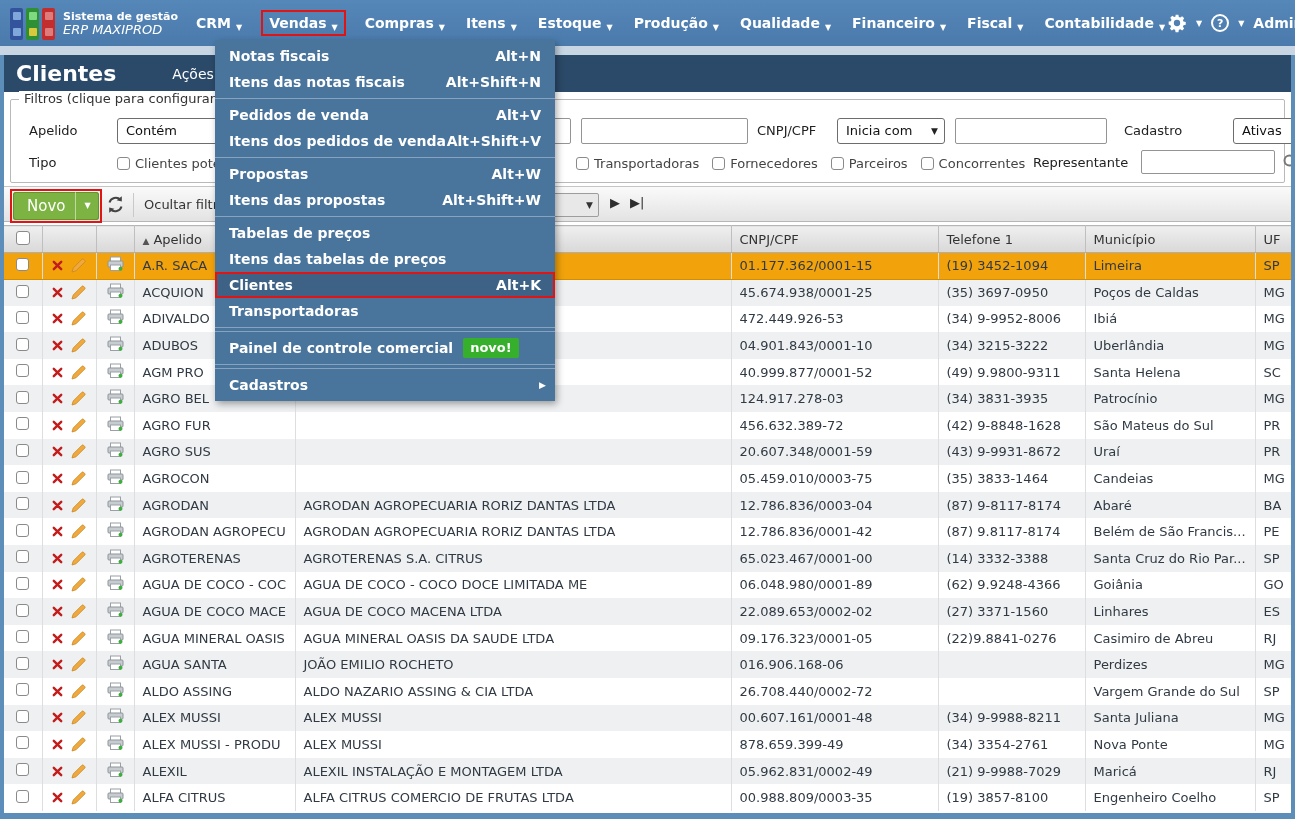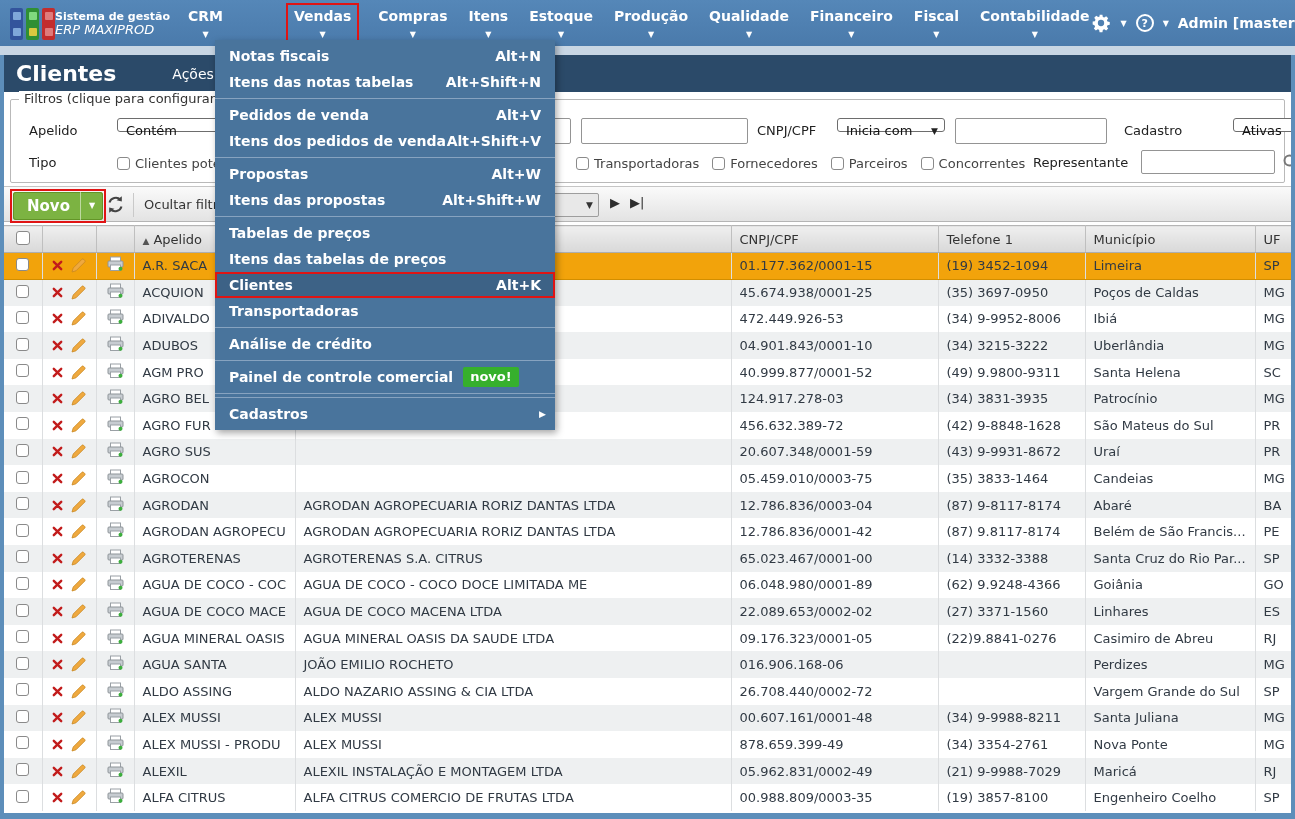--- a/index.html
+++ b/index.html
@@ -2,34 +2,34 @@
 <html><head>
 <meta charset="utf-8">
 <style>
   * { margin:0; padding:0; box-sizing:border-box; }
   body { font-family:"DejaVu Sans", sans-serif; background:#fff; }
   .screen { position:relative; width:1295px; height:819px; overflow:hidden; background:#fff; }
 
   
   .navbar { position:absolute; top:0; left:0; width:1295px; height:46px;
     background:linear-gradient(#5587b8,#4a7aab); display:flex; align-items:center; color:#fff; }
-  .logo { display:flex; align-items:center; padding:2px 10px 0 10px; height:46px; }
+  .logo { display:flex; align-items:center; gap:8px; padding:2px 10px 0 10px; height:46px; }
   .logo-bars { display:flex; gap:3px; }
   .logo-bar { width:13px; height:32px; border-radius:2px; display:flex; flex-direction:column; justify-content:space-around; align-items:center; }
   .bar-blue { background:#33549c; } .bar-green { background:#2f8f34; } .bar-red { background:#c22d2d; }
   .logo-bar i { display:block; width:8px; height:8px; border-radius:1px; }
   .bar-blue i { background:#7fa7d9; } .bar-green i.a { background:#7fd97f; } .bar-green i.b { background:#d9c93f; }
   .bar-red i { background:#e07b7b; }
   .brand-text { line-height:1.1; white-space:nowrap; }
   .brand-tag { font-size:11px; font-weight:bold; }
   .brand-name { font-size:13px; font-weight:normal; font-style:italic; }
   .nav-items { display:flex; align-items:center; gap:17px; margin-left:6px; }
-  .nav-item { display:flex; align-items:center; gap:5px; font-size:14px; font-weight:bold; cursor:pointer; padding:5px 2px; white-space:nowrap;flex-direction:column; }
+  .nav-item { display:flex; align-items:flex-end; gap:5px; font-size:14px; font-weight:bold; cursor:pointer; padding:5px 2px; white-space:nowrap; }
   .nav-item .caret { font-size:8px; position:relative; top:1px; }
-  .nav-item.hl { border:2px solid #e01414; padding:3px 6px;margin-left:44px; }
+  .nav-item.hl { border:2px solid #e01414; padding:3px 6px; }
   .nav-right { margin-left:auto; display:flex; align-items:center; gap:9px; padding-right:14px; }
   .help-circle { width:18px; height:18px; border:2px solid #fff; border-radius:50%; font-size:11px; font-weight:bold;
     display:flex; align-items:center; justify-content:center; }
   .nav-right .caret { font-size:8px; }
   .admin { font-size:14px; font-weight:bold; white-space:nowrap; }
 
   .gap-strip { position:absolute; top:46px; left:0; width:1295px; height:9px; background:#c8d6e4; }
 
   
   .frame { position:absolute; top:55px; left:0; width:1295px; height:764px; background:#fff;
@@ -37,37 +37,37 @@
 
   .titlebar { height:37px; background:#2b4a69; color:#fff; display:flex; align-items:center; padding-left:12px; }
   .page-title { font-size:22px; font-weight:bold; }
   .actions-btn { margin-left:56px; font-size:14px; display:flex; align-items:center; gap:5px; cursor:pointer; }
   .actions-btn .caret { font-size:8px; }
 
   
   .filters { position:relative; margin:7px 6px 0 6px; height:84px; border:1px solid #b9b9b9; border-radius:2px; background:#fff; }
   .filters legend, .filters .legend { position:absolute; top:-9px; left:8px; background:#fff; padding:0 5px; font-size:13px; color:#333; }
   .f-label { position:absolute; font-size:13px; color:#222; line-height:26px; }
-  .sel { position:absolute; height:14px; background:#fff; border:1px solid #6d6d6d; border-radius:3px;
+  .sel { position:absolute; height:26px; background:#fff; border:1px solid #6d6d6d; border-radius:3px;
     font-size:13px; color:#111; line-height:24px; padding:0 20px 4px 8px; cursor:pointer; }
   .sel .sel-caret { position:absolute; right:6px; top:0; font-size:9px; line-height:24px; color:#222; }
   .inp { position:absolute; height:26px; background:#fff; border:1px solid #949494; border-radius:2px; font-size:13px; padding:0 6px;
     font-family:"DejaVu Sans", sans-serif; }
   .cb-item { position:absolute; display:flex; align-items:center; gap:5px; font-size:13px; color:#444; white-space:nowrap; cursor:pointer; }
   .cbox { width:13px; height:13px; border:1px solid #8a8a8a; border-radius:3px; background:#fff; flex:none; }
   .cb-group { position:absolute; display:flex; align-items:center; gap:13px; }
   .cb-group .cb-item { position:static; }
   .mag { position:absolute; cursor:pointer; }
 
   
   .toolbar { position:relative; margin:3px 0 0 0; height:36px; background:linear-gradient(#fafafa,#e3e3e3);
     border-top:1px solid #c5c5c5; border-bottom:1px solid #b5b5b5; }
   .red-box { position:absolute; left:6px; top:2px; border:2px solid #e01414; padding:1px; }
   .novo { display:flex; align-items:center; height:28px; background:#7cb342; box-shadow:inset 0 0 0 1px #639428; border-radius:3px; cursor:pointer; }
-  .novo .novo-label { color:#fff; font-weight:bold; font-size:15px; padding:0 10px 0 14px; }
+  .novo .novo-label { color:#fff; font-weight:normal; font-size:15px; padding:0 10px 0 14px; }
   .novo .novo-caret { color:#fff; font-size:8px; padding:0 8px; border-left:1px solid rgba(255,255,255,.5); line-height:28px; }
   .tb-icon { position:absolute; top:7px; cursor:pointer; }
   .tb-sep { position:absolute; left:129px; top:6px; width:1px; height:24px; background:#c9c9c9; }
   .tb-text { position:absolute; left:140px; top:0; line-height:36px; font-size:13px; color:#333; cursor:pointer; white-space:nowrap; }
   .pager-sel { position:absolute; left:540px; top:6px; width:55px; height:24px; background:#e8e8e8; border:1px solid #9d9d9d; border-radius:2px; cursor:pointer; }
   .pager-sel .sel-caret { position:absolute; right:5px; top:0; line-height:22px; font-size:9px; color:#333; }
   .pg-btn { position:absolute; top:8px; font-size:13px; color:#2e2e2e; cursor:pointer; letter-spacing:-2px; }
 
   
   table.grid { border-collapse:collapse; width:1287px; table-layout:fixed; margin-top:3px; }
@@ -939,34 +939,33 @@
             <td>(19) 3857-8100</td>
             <td>Engenheiro Coelho</td>
             <td>SP</td>
           </tr>
         </tbody>
     </table>
   </div>
 
   <div class="menu" id="vendas-menu">
       <div class="menu-item"><span class="shortcut">Alt+N</span><span>Notas fiscais</span></div>
-      <div class="menu-item"><span class="shortcut">Alt+Shift+N</span><span>Itens das notas tabelas</span></div>
+      <div class="menu-item"><span class="shortcut">Alt+Shift+N</span><span>Itens das notas fiscais</span></div>
       <div class="menu-divider"></div>
       <div class="menu-item"><span class="shortcut">Alt+V</span><span>Pedidos de venda</span></div>
       <div class="menu-item"><span class="shortcut">Alt+Shift+V</span><span>Itens dos pedidos de venda</span></div>
       <div class="menu-divider"></div>
       <div class="menu-item"><span class="shortcut">Alt+W</span><span>Propostas</span></div>
       <div class="menu-item"><span class="shortcut">Alt+Shift+W</span><span>Itens das propostas</span></div>
       <div class="menu-divider"></div>
       <div class="menu-item"><span>Tabelas de preços</span></div>
       <div class="menu-item"><span>Itens das tabelas de preços</span></div>
       <div class="menu-item hl"><span class="shortcut">Alt+K</span><span>Clientes</span></div>
       <div class="menu-item"><span>Transportadoras</span></div>
       <div class="menu-divider"></div>
-      <div class="menu-item"><span>Análise de crédito</span></div>
       <div class="menu-divider"></div>
       <div class="menu-item"><span>Painel de controle comercial</span><span class="badge">novo!</span></div>
       <div class="menu-divider"></div>
       <div class="menu-divider"></div>
       <div class="menu-item"><span>Cadastros</span><span class="subarrow">▶</span></div>
     </div>
 
 </div>
 
 </body></html>

